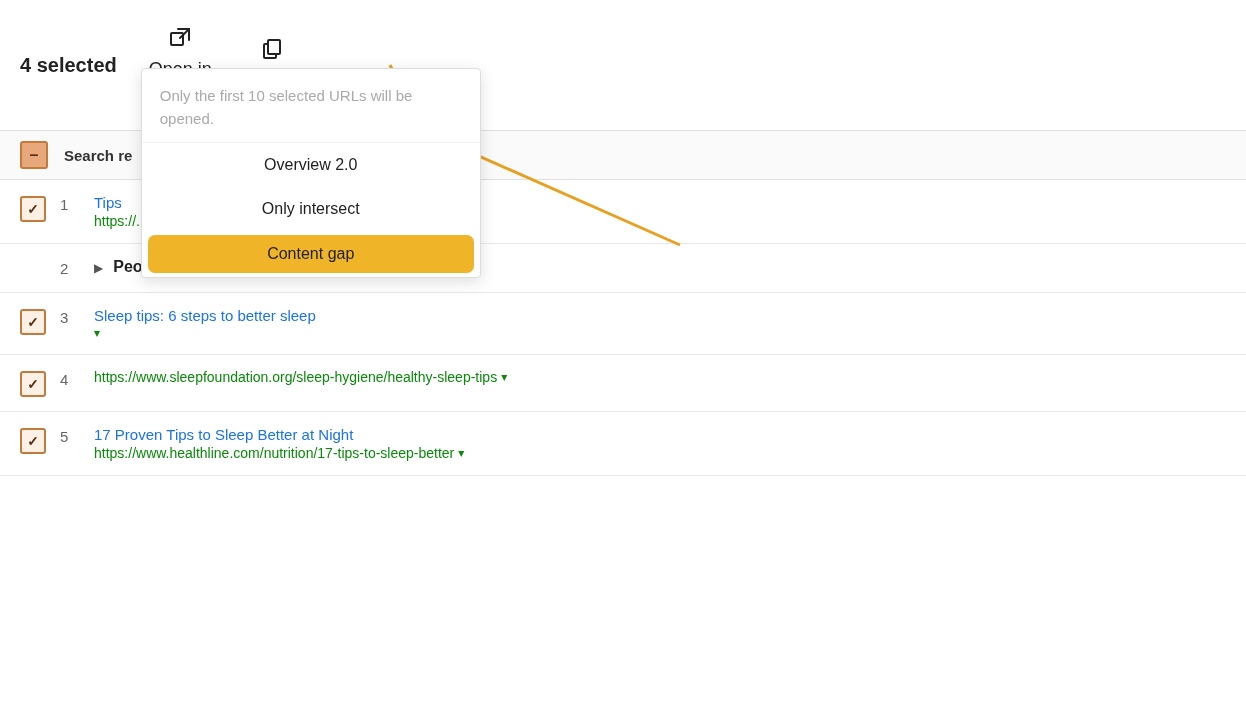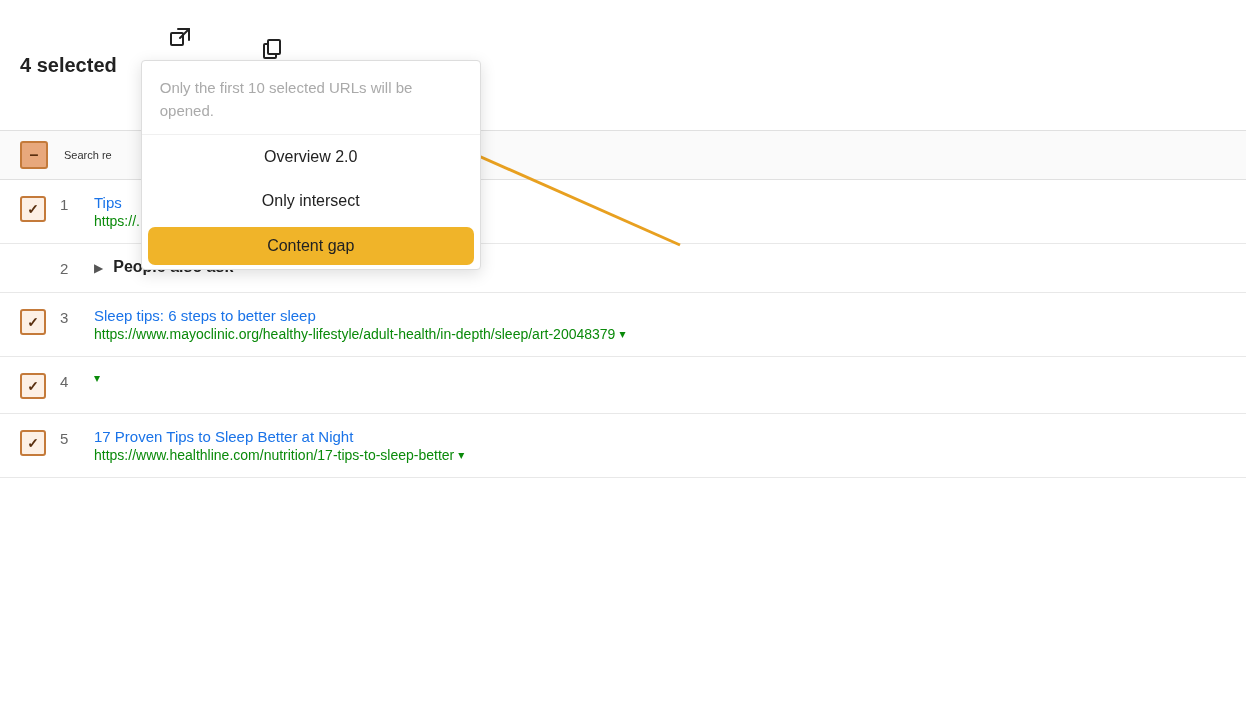--- a/index.html
+++ b/index.html
@@ -42,21 +42,21 @@
     .toolbar-btn .icon {
       font-size: 20px;
     }
 
     .dropdown-container {
       position: relative;
     }
 
     .dropdown-menu {
       position: absolute;
-      top: 36px;
+      top: 44px;
       left: 0;
       background: #fff;
       border: 1px solid #ddd;
       border-radius: 4px;
       box-shadow: 0 4px 16px rgba(0,0,0,0.13);
       width: 340px;
       z-index: 100;
       padding: 0;
     }
 
@@ -121,22 +121,22 @@
       flex-shrink: 0;
     }
 
     .header-checkbox span {
       color: #5a3010;
       font-size: 16px;
       font-weight: bold;
     }
 
     .header-label {
-      font-weight: 400;
-      font-size: 11px;
+      font-weight: 700;
+      font-size: 15px;
       color: #333;
     }
 
     .result-row {
       border-bottom: 1px solid #e8e8e8;
       padding: 14px 20px;
       display: flex;
       align-items: flex-start;
       gap: 14px;
     }
@@ -304,33 +304,33 @@
     </div>
 
     <div class="result-row">
       <div class="row-checkbox checked">
         <span class="checkmark">✓</span>
       </div>
       <span class="row-num">3</span>
       <div class="row-content">
         <a class="row-link">Sleep tips: 6 steps to better sleep</a>
         <a class="row-url">
-          <span>https://www.mayoclinic.org/healthy-lifestyle/adult-health/in-depth/sleep/art-20048379</span>
           <span class="url-dropdown">▾</span>
         </a>
       </div>
     </div>
 
     <div class="result-row">
       <div class="row-checkbox checked">
         <span class="checkmark">✓</span>
       </div>
       <span class="row-num">4</span>
       <div class="row-content">
         <a class="row-url">
+          <span>https://www.sleepfoundation.org/sleep-hygiene/healthy-sleep-tips</span>
           <span class="url-dropdown">▾</span>
         </a>
       </div>
     </div>
 
     <div class="result-row">
       <div class="row-checkbox checked">
         <span class="checkmark">✓</span>
       </div>
       <span class="row-num">5</span>

